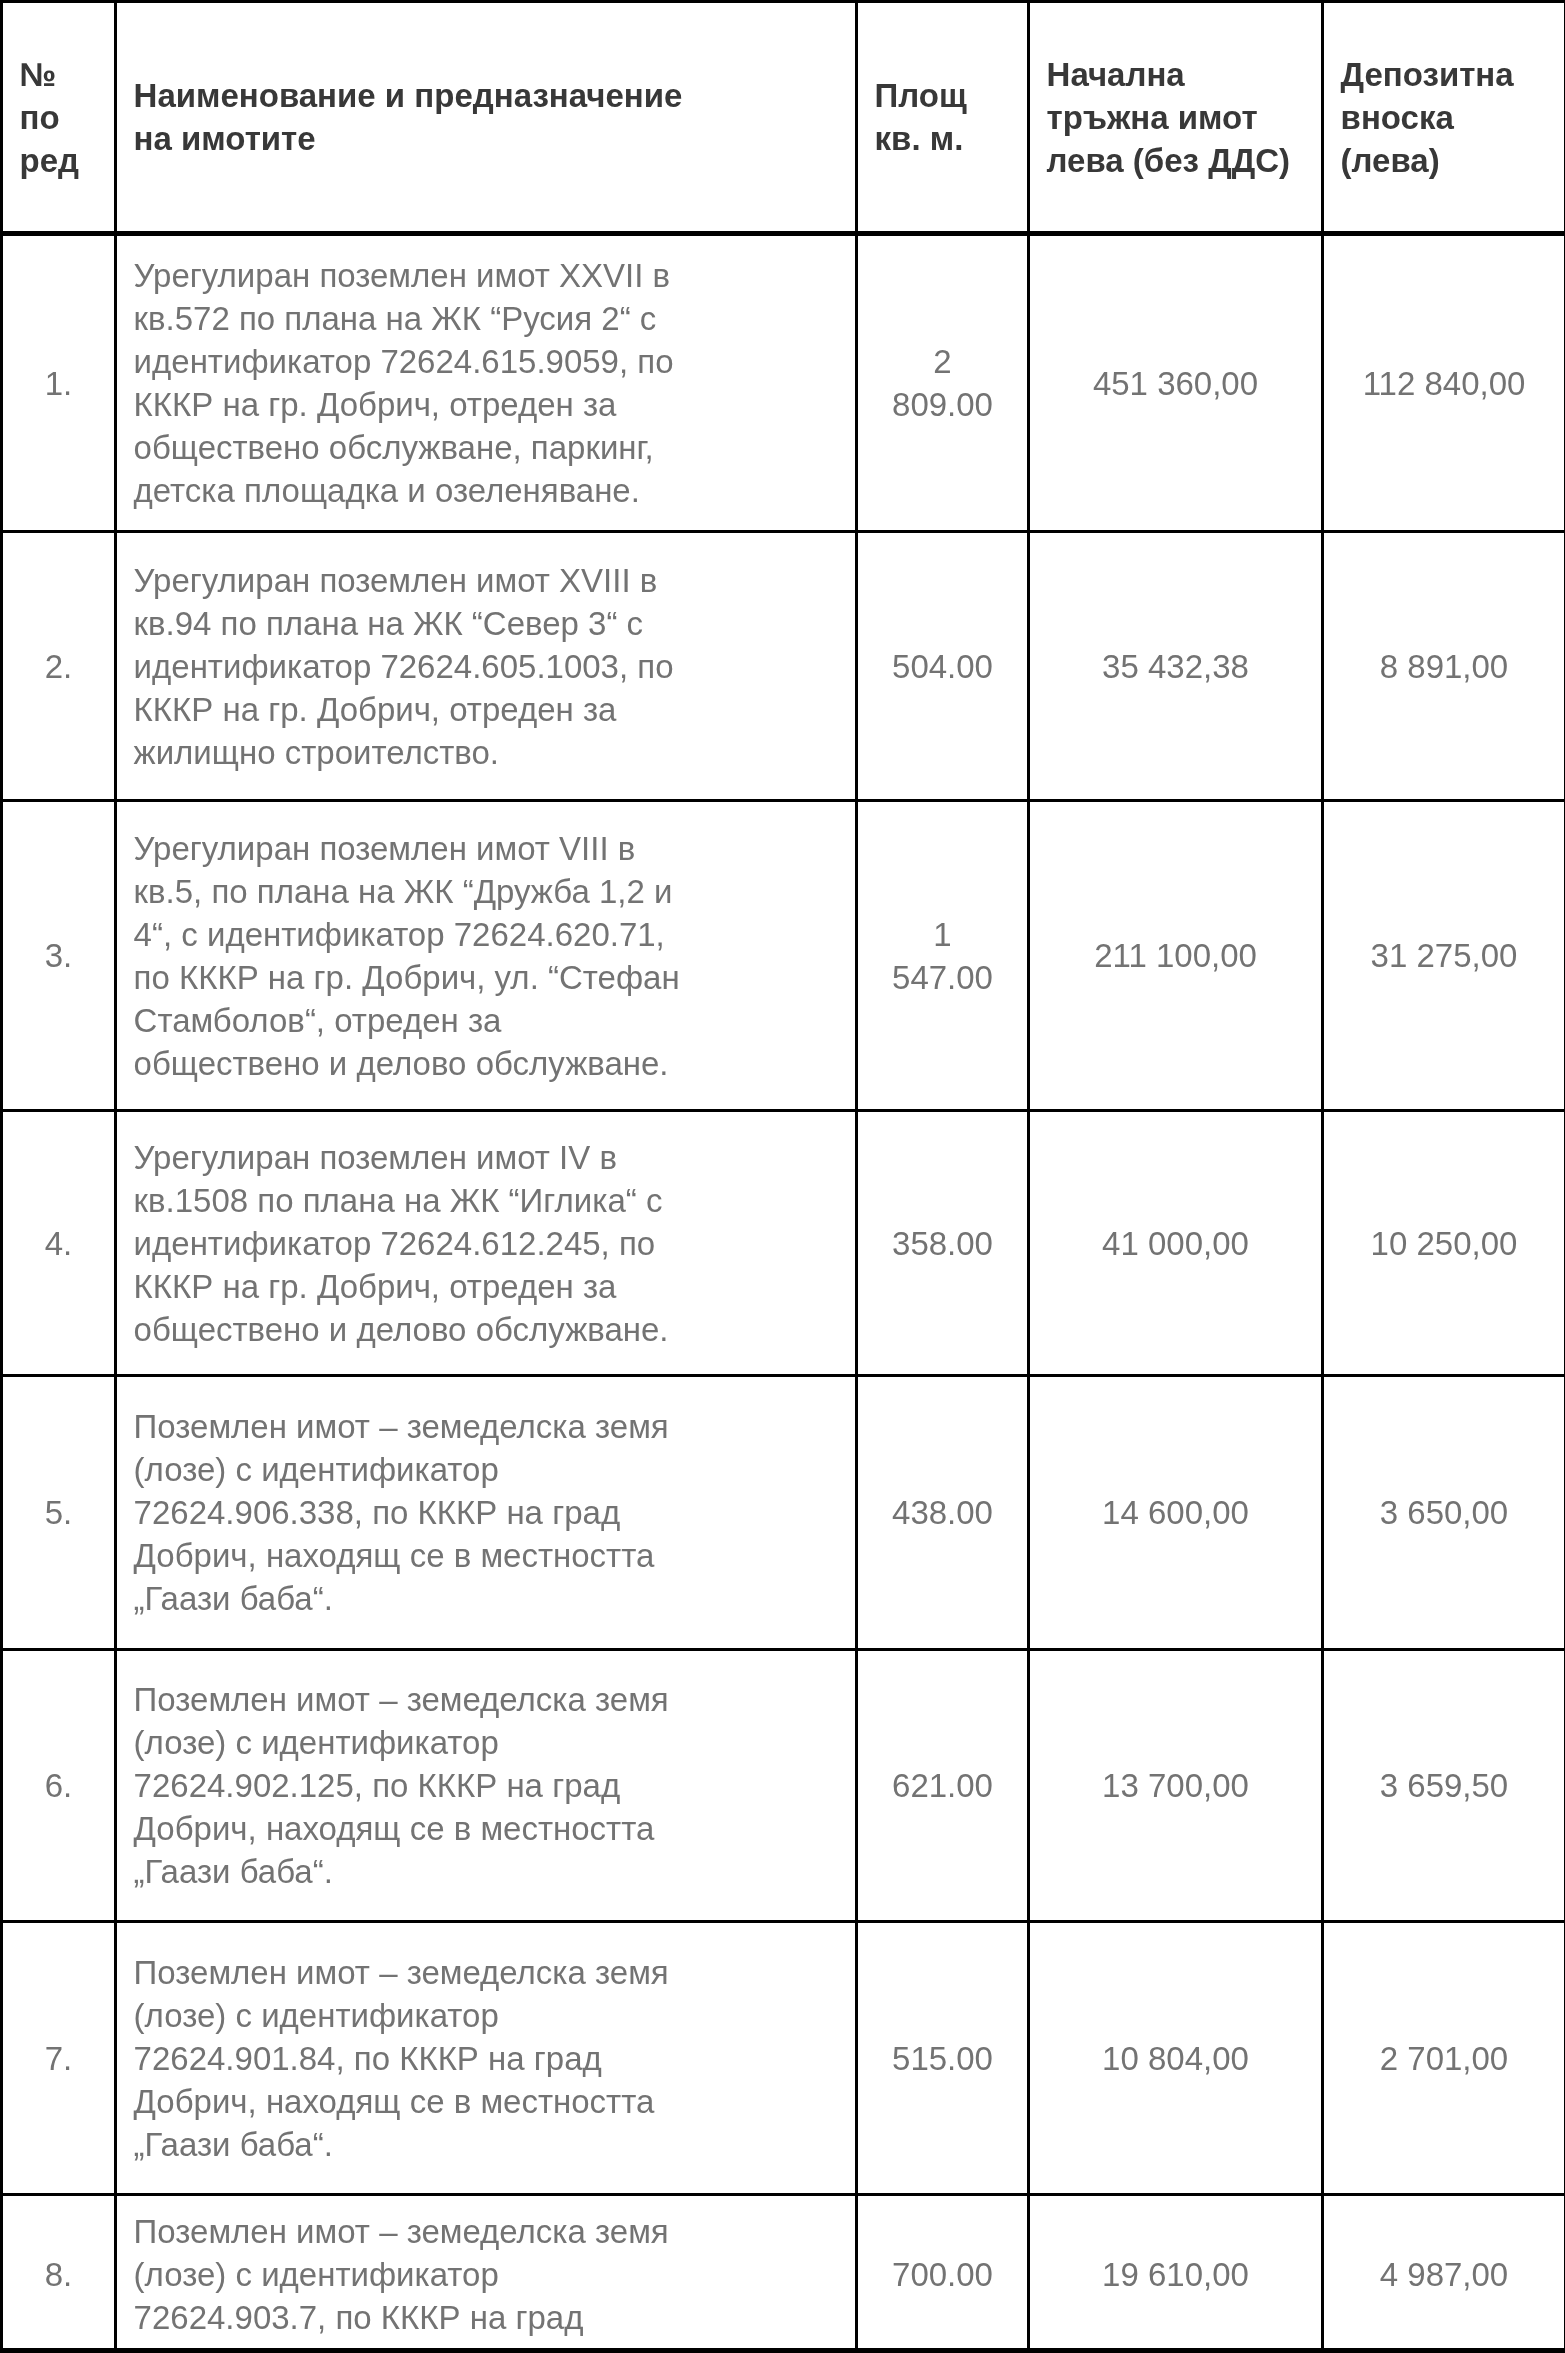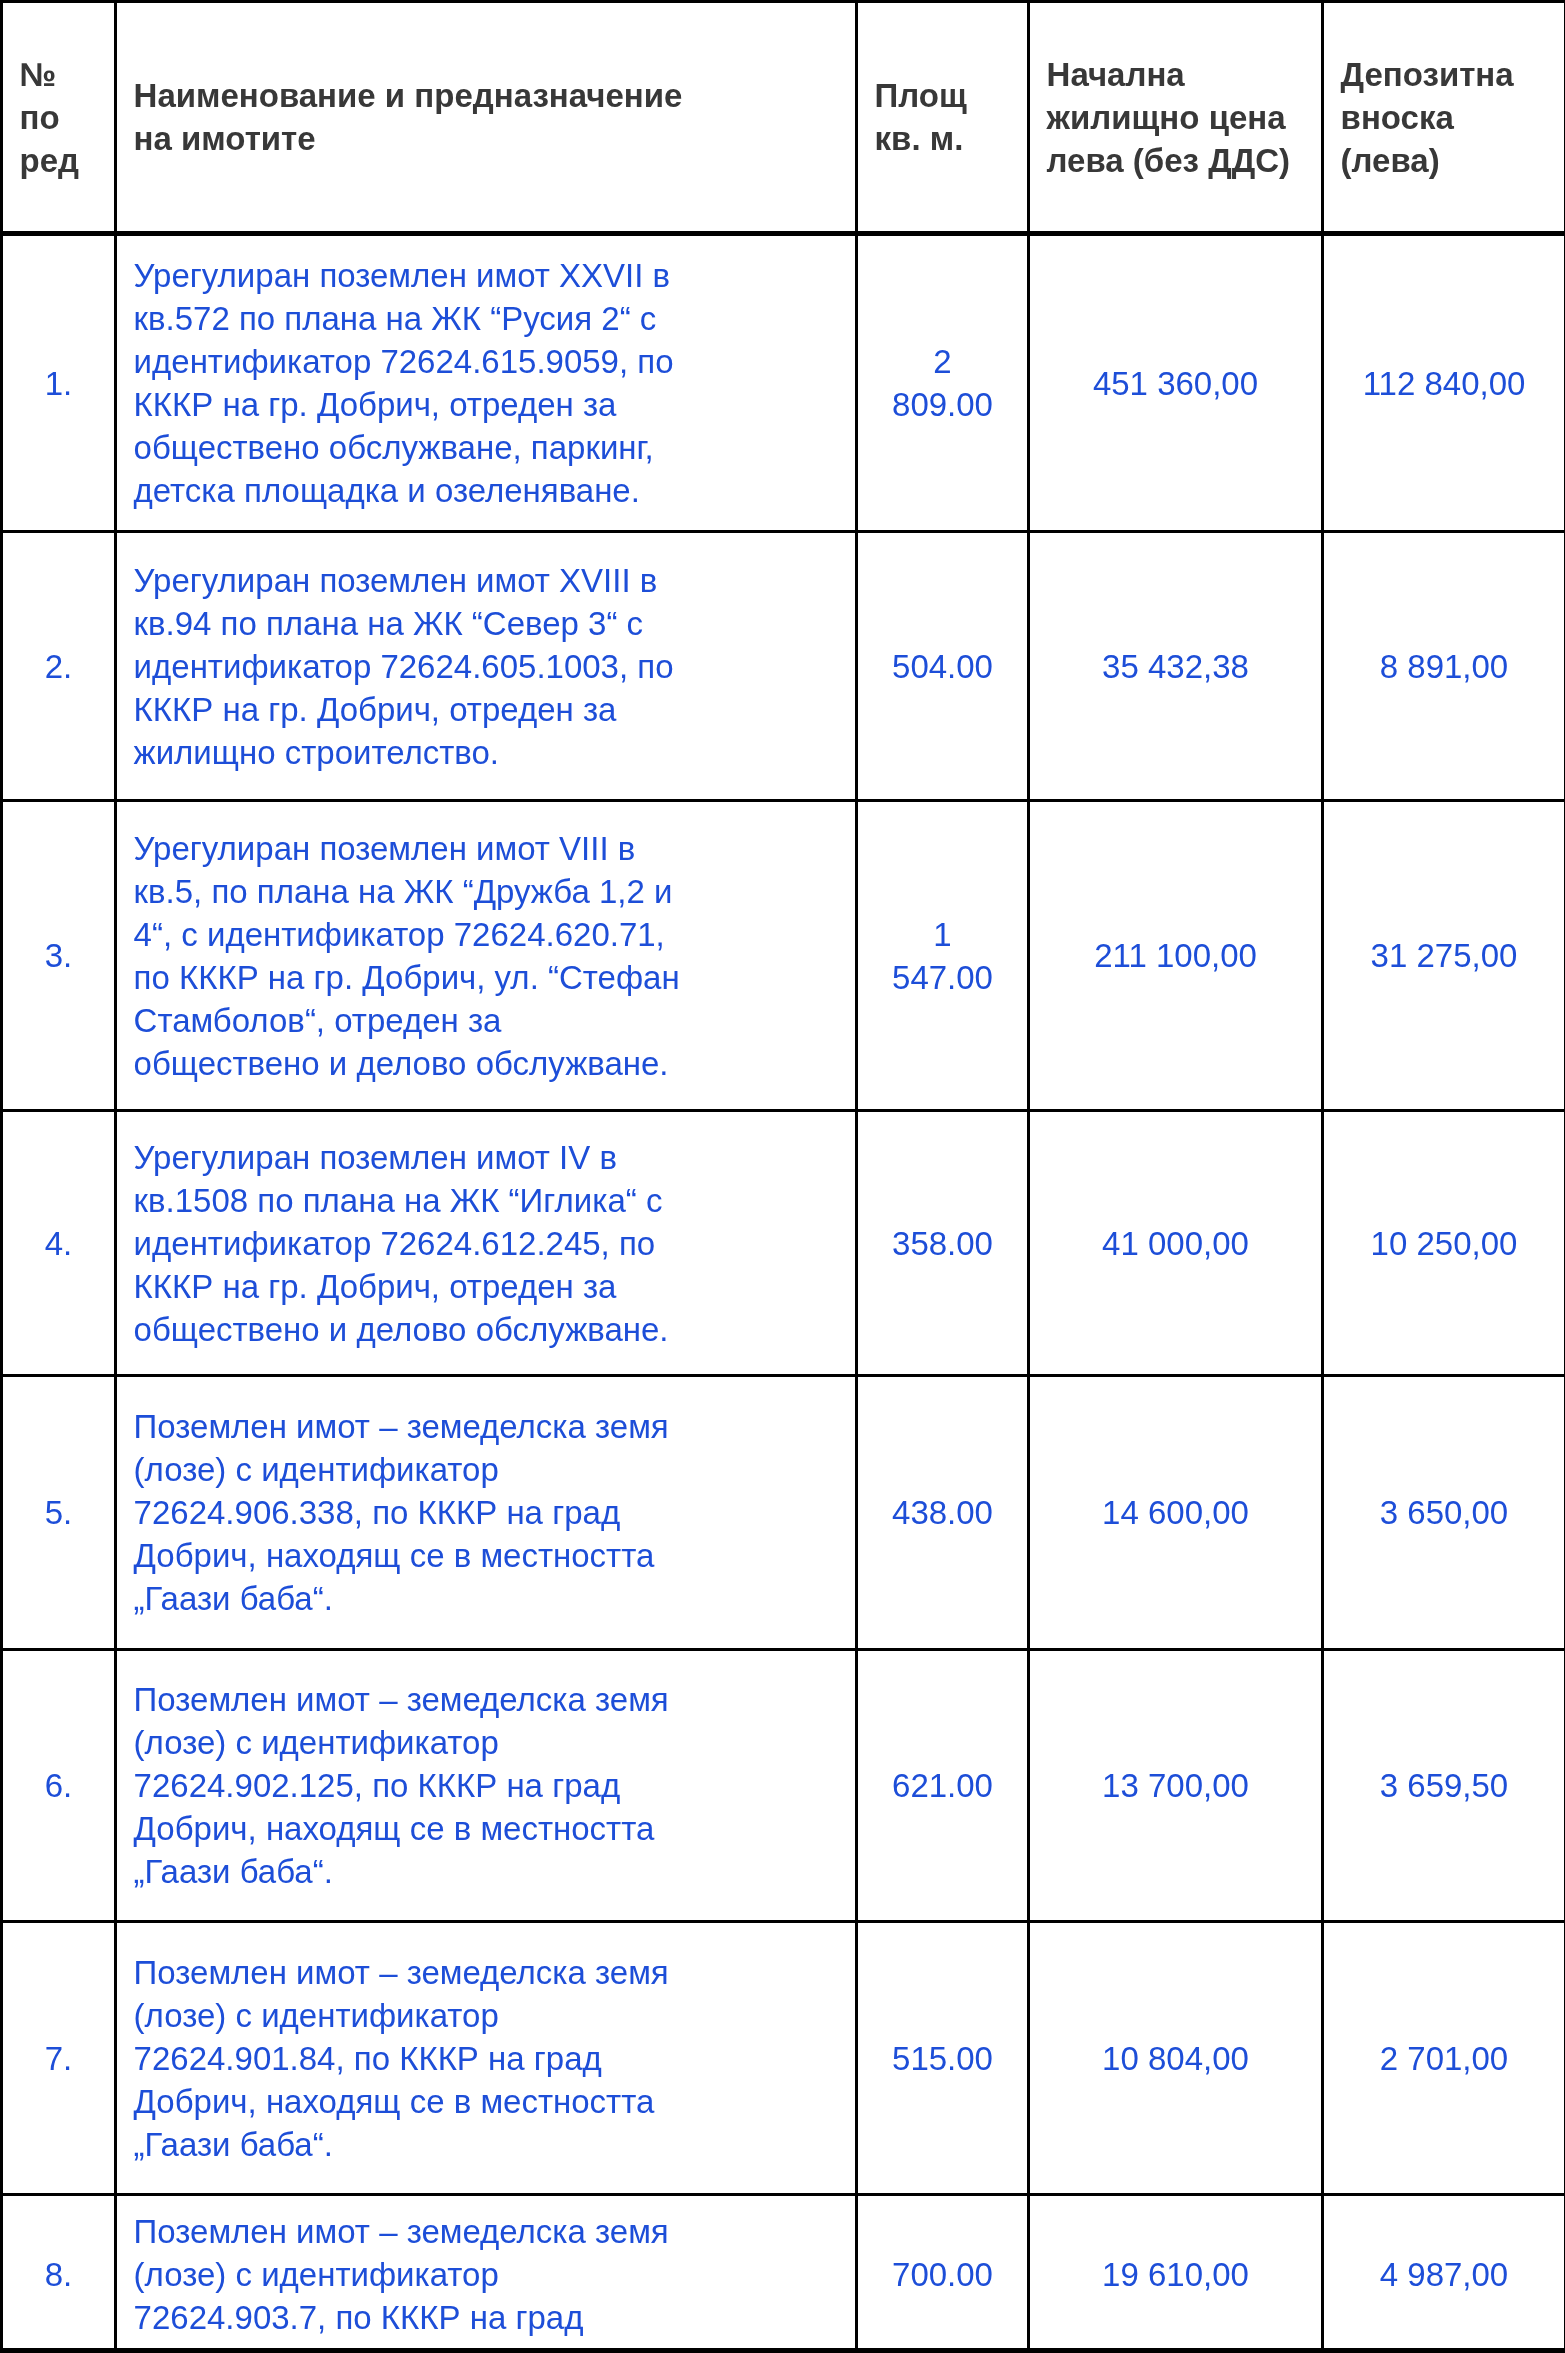--- a/index.html
+++ b/index.html
@@ -44,21 +44,21 @@
   th.pre, td.pre { white-space: pre-line; }
 
   th.h-price {
     text-align: justify;
     padding-right: 25px;
   }
 
   table.props td {
     font-size: 33px;
     line-height: 43px;
-    color: #1d4ed8;
+    color: #737373;
   }
   td.cell-num {
     text-align: center;
     padding: 0 6.6px;
   }
   td.cell-name {
     text-align: left;
     padding: 11.6px 15px 11.6px 16.6px;
   }
   td.cell-area, td.cell-price, td.cell-deposit {
@@ -99,21 +99,21 @@
     </colgroup>
     <thead>
       <tr class="h-header">
         <th class="pre">№
 по
 ред</th>
         <th class="pre">Наименование и предназначение
 на имотите</th>
         <th class="pre">Площ
 кв. м.</th>
-        <th class="h-price">Начална жилищно цена лева (без ДДС)</th>
+        <th class="h-price">Начална тръжна имот лева (без ДДС)</th>
         <th>Депозитна вноска (лева)</th>
       </tr>
     </thead>
     <tbody>
       <tr class="h-r1">
         <td class="cell-num">1.</td>
         <td class="cell-name pre">Урегулиран поземлен имот XXVII в
 кв.572 по плана на ЖК “Русия 2“ с
 идентификатор 72624.615.9059, по
 КККР на гр. Добрич, отреден за

